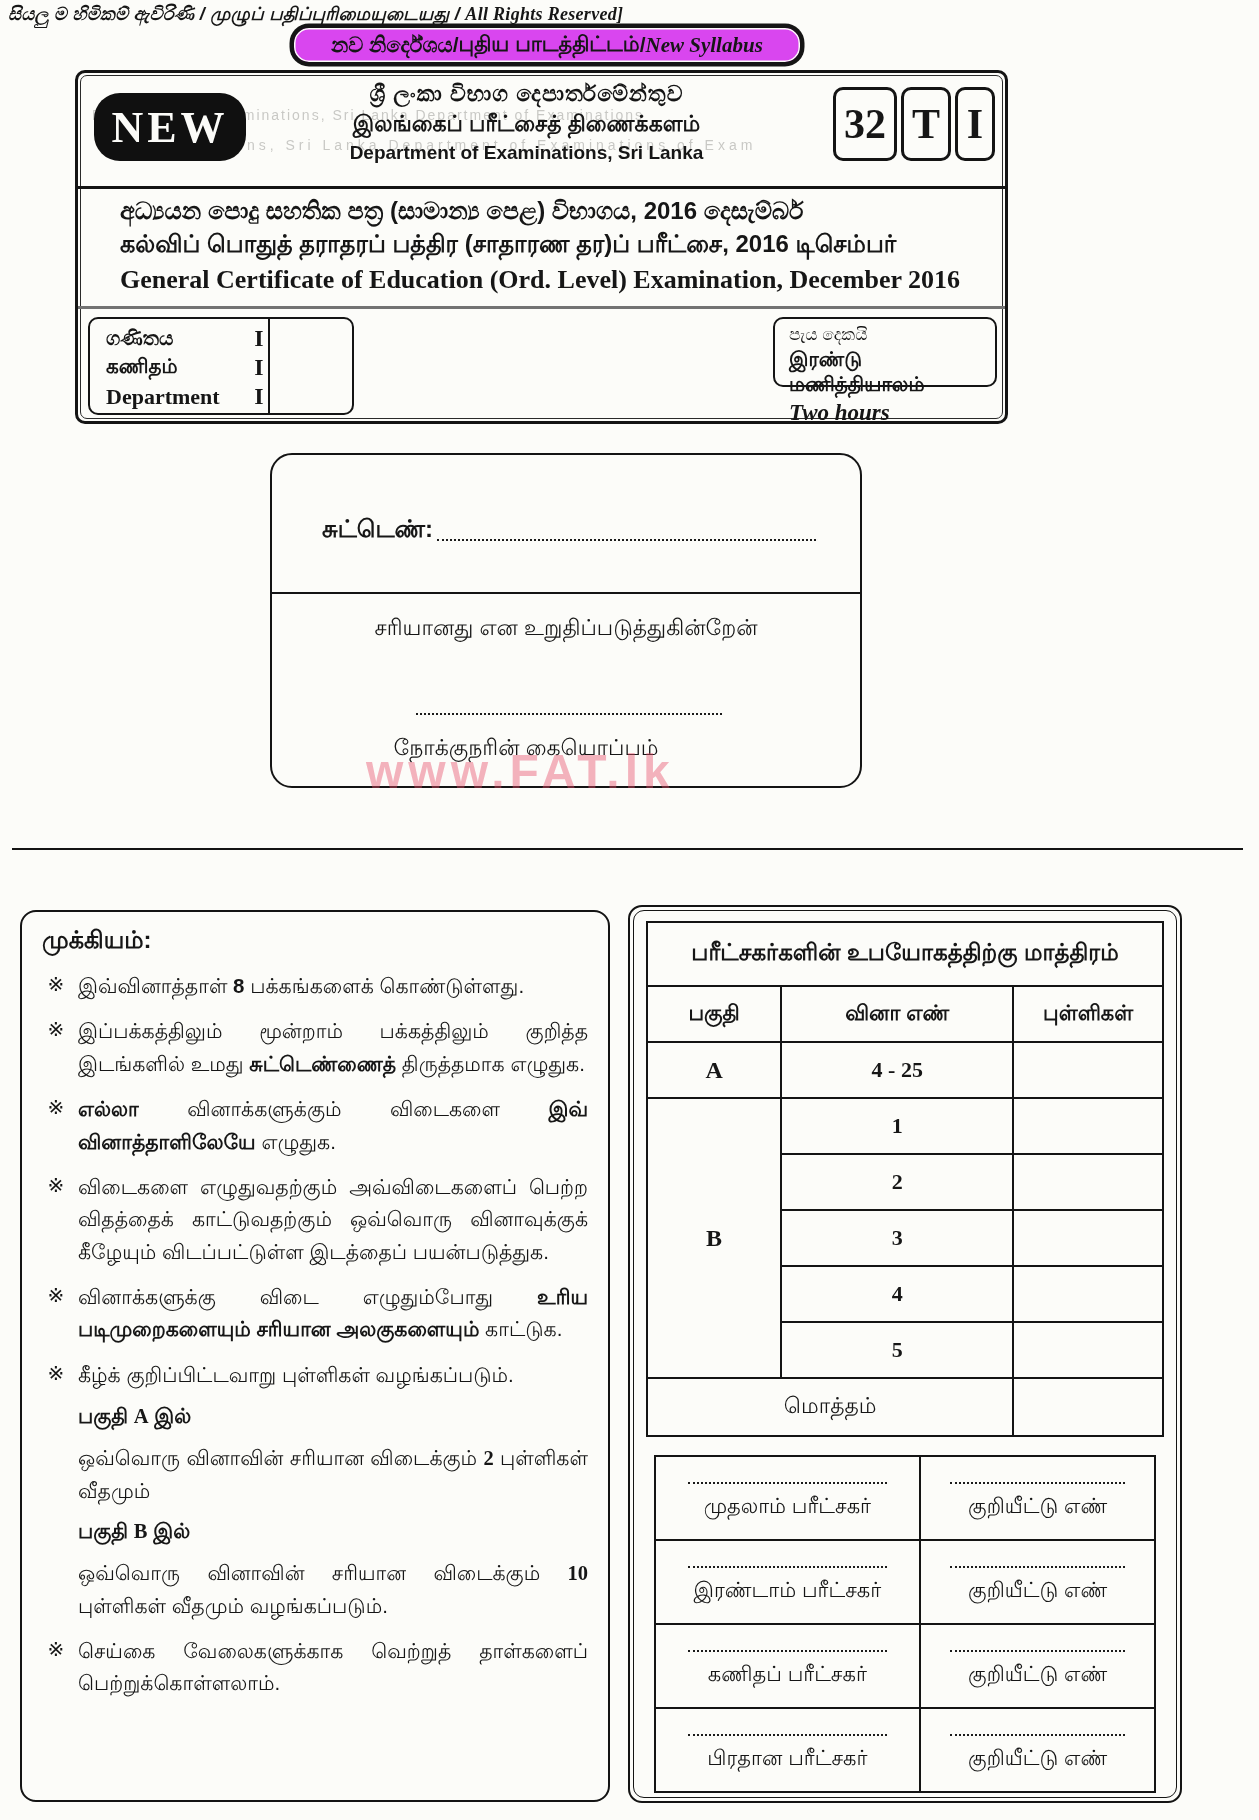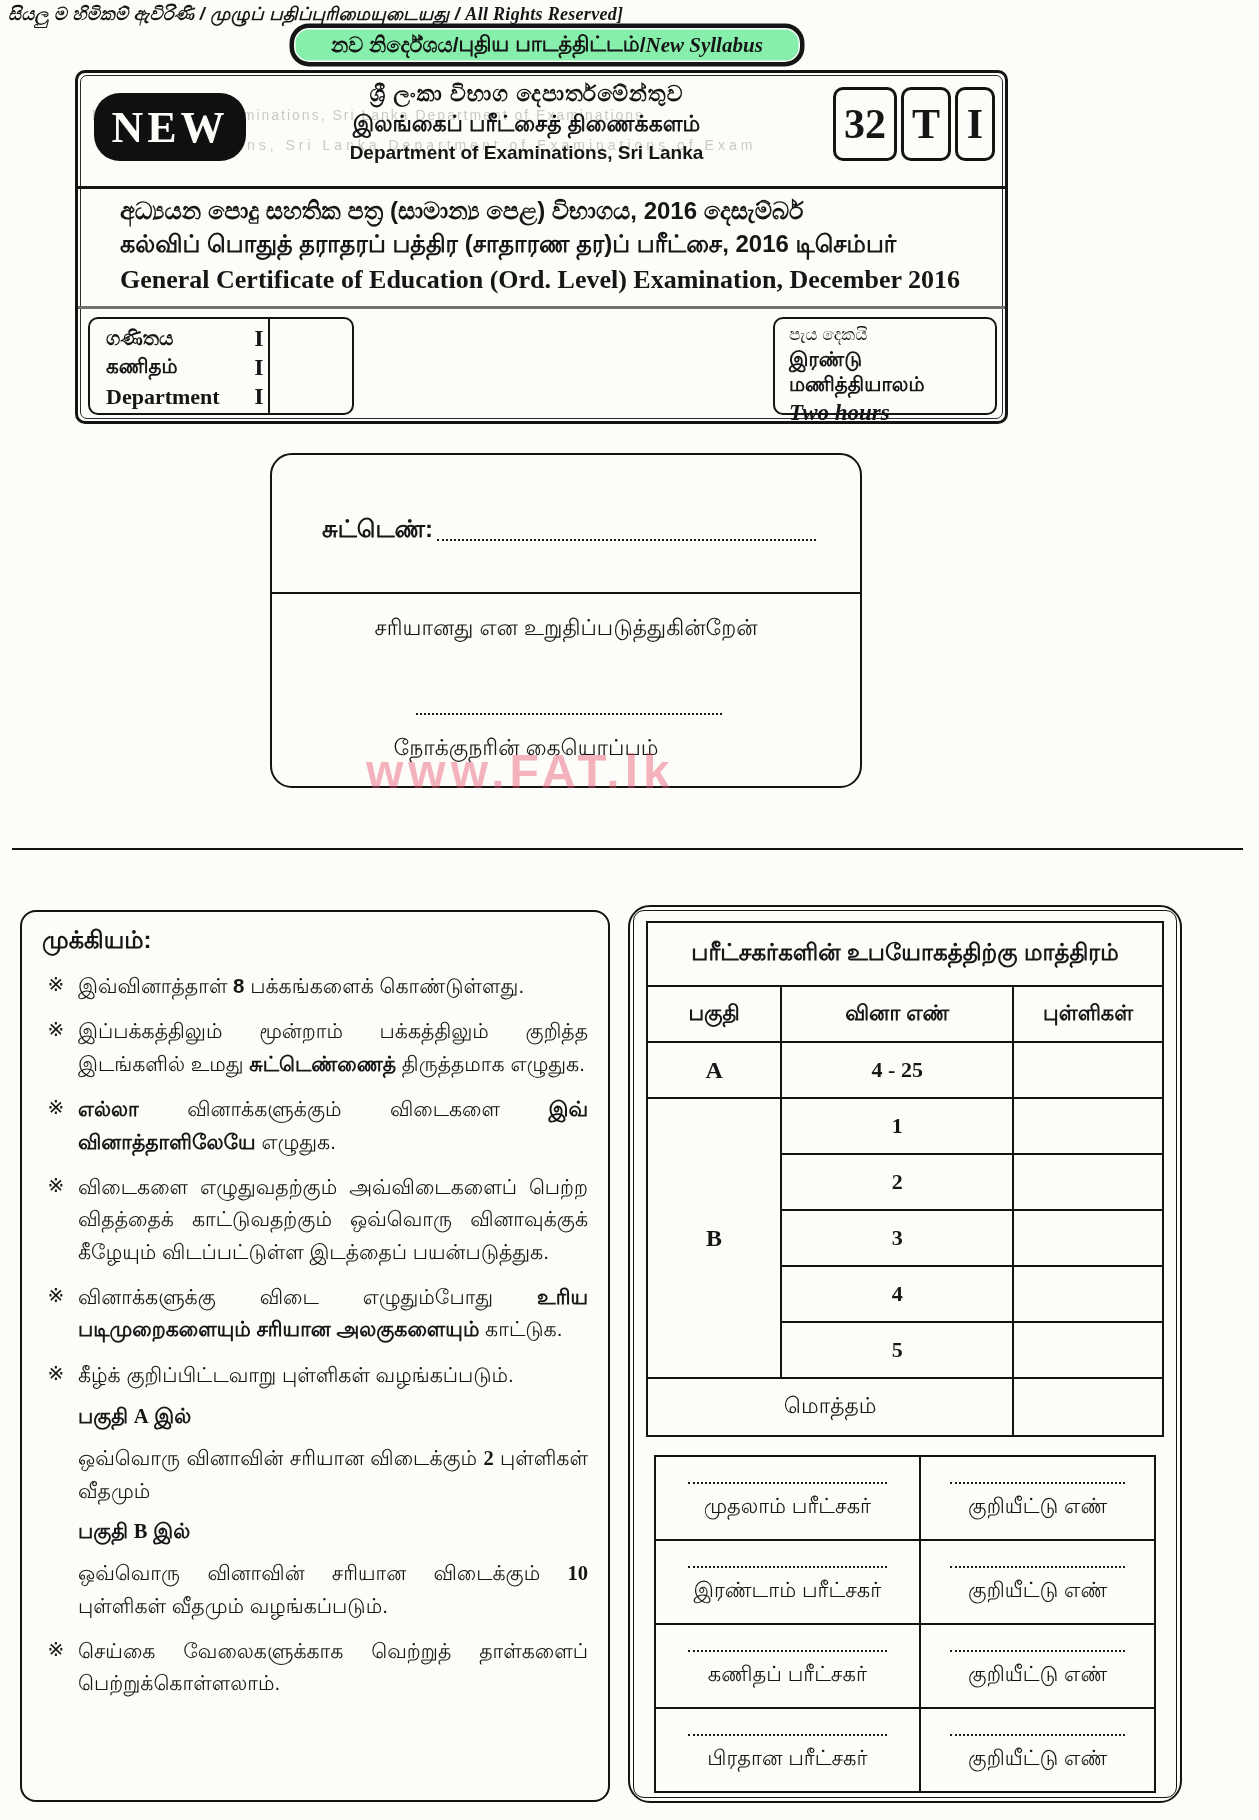--- a/index.html
+++ b/index.html
@@ -10,21 +10,21 @@
 
   
   .rights-line { position:absolute; left:8px; top:4px; font-size:18px; font-weight:bold;
                  font-style:italic; letter-spacing:.3px; white-space:nowrap; }
   .rights-line .en { font-family:"Liberation Serif","DejaVu Serif",serif; }
 
   .syllabus-box { position:absolute; left:292px; top:26px; width:510px; height:38px;
                   border:2.5px solid #151515; border-radius:17px;
                   box-shadow:0 0 0 1.5px #fcfcf9 inset, 0 0 0 2.5px #151515;
                   display:flex; align-items:center; justify-content:center;
-                  font-size:21px; font-weight:bold; background:#86efac; }
+                  font-size:21px; font-weight:bold; background:#d946ef; }
   .syllabus-box .en { font-family:"Liberation Serif","DejaVu Serif",serif; font-style:italic; }
 
   
   .header-box { position:absolute; left:75px; top:70px; width:933px; height:354px;
                 border:3px solid #141414; border-radius:10px; background:#fcfcf9; }
   .header-box .inner-line { position:absolute; inset:2px; border:1px solid #2a2a2a; border-radius:7px; pointer-events:none; }
 
   .logo-row { position:absolute; left:0; top:0; right:0; height:116px; border-bottom:3px solid #141414; overflow:hidden; }
   .bg-print { position:absolute; color:#8a8a86; opacity:.45; font-size:14px; white-space:nowrap; z-index:0; }
   .bg-print.l1 { left:14px;  top:34px;  width:100%; letter-spacing:2px; }
@@ -55,21 +55,21 @@
   .subject-row { position:absolute; left:0; top:236px; right:0; bottom:0; }
   .subject-box { position:absolute; left:10px; top:8px; width:266px; height:98px;
                  border:2.5px solid #141414; border-radius:10px; padding:5px 0 0 16px; }
   .subject-box .srow { display:flex; height:29px; align-items:center; }
   .subject-box .sname { width:130px; font-weight:bold; font-size:20px; }
   .subject-box .sname.en { font-family:"Liberation Serif","DejaVu Serif",serif; font-size:22px; }
   .subject-box .pnum { width:46px; text-align:center; font-family:"Liberation Serif","DejaVu Serif",serif;
                        font-weight:bold; font-size:24px; }
   .subject-vline { position:absolute; left:178px; top:0; bottom:0; border-left:2px solid #141414; }
 
-  .time-box { position:absolute; right:8px; top:8px; width:224px; height:98px;
+  .time-box { position:absolute; right:8px; top:8px; width:224px; height:70px;
               border:2.5px solid #141414; border-radius:10px; padding:6px 0 0 14px; }
   .time-si { font-size:17px; }
   .time-ta { font-size:20px; font-weight:bold; margin-top:3px; }
   .time-en { font-family:"Liberation Serif","DejaVu Serif",serif; font-style:italic; font-weight:bold;
              font-size:23px; margin-top:2px; }
 
   
   .sig-box { position:absolute; left:270px; top:453px; width:592px; height:335px;
              border:2.5px solid #141414; border-radius:22px; background:#fcfcf9; }
   .index-line { position:absolute; left:50px; right:44px; top:60px; display:flex; align-items:flex-end; }
@@ -94,21 +94,21 @@
   .instr-item { display:flex; margin-top:13px; }
   .instr-marker { width:44px; flex:0 0 44px; text-align:center; font-size:20px; padding-top:2px; }
   .instr-text { flex:1; font-size:20.5px; line-height:1.58; text-align:justify; }
   .instr-text b { font-weight:bold; }
   .instr-sub { margin-left:44px; margin-top:9px; font-size:20.5px; line-height:1.55; text-align:justify; }
   .instr-sub.head { font-weight:bold; }
   .instr-sub .latin { font-family:"Liberation Serif","DejaVu Serif",serif; font-weight:bold; }
 
   
   .exam-panel { position:absolute; left:628px; top:905px; width:554px; height:898px;
-                border:2px solid #141414; border-radius:22px; padding:3px; background:#fcfcf9; }
+                border:2px solid #141414; border-radius:14px; padding:3px; background:#fcfcf9; }
   .exam-panel-inner { width:100%; height:100%; border:1.5px solid #141414; border-radius:11px;
                       padding:10px 12px; }
   table { border-collapse:collapse; }
   .marks-table { width:100%; }
   .marks-table td { border:2px solid #141414; text-align:center; vertical-align:middle; }
   .mt-title { font-size:23px; font-weight:bold; height:64px; padding:6px; }
   .mt-head { font-size:21px; font-weight:bold; height:56px; }
   .col-part { width:26%; } .col-q { width:45%; } .col-marks { width:29%; }
   .mt-part { font-family:"Liberation Serif","DejaVu Serif",serif; font-weight:bold; font-size:24px; }
   .mt-q { font-family:"Liberation Serif","DejaVu Serif",serif; font-weight:bold; font-size:22px; height:56px; }

